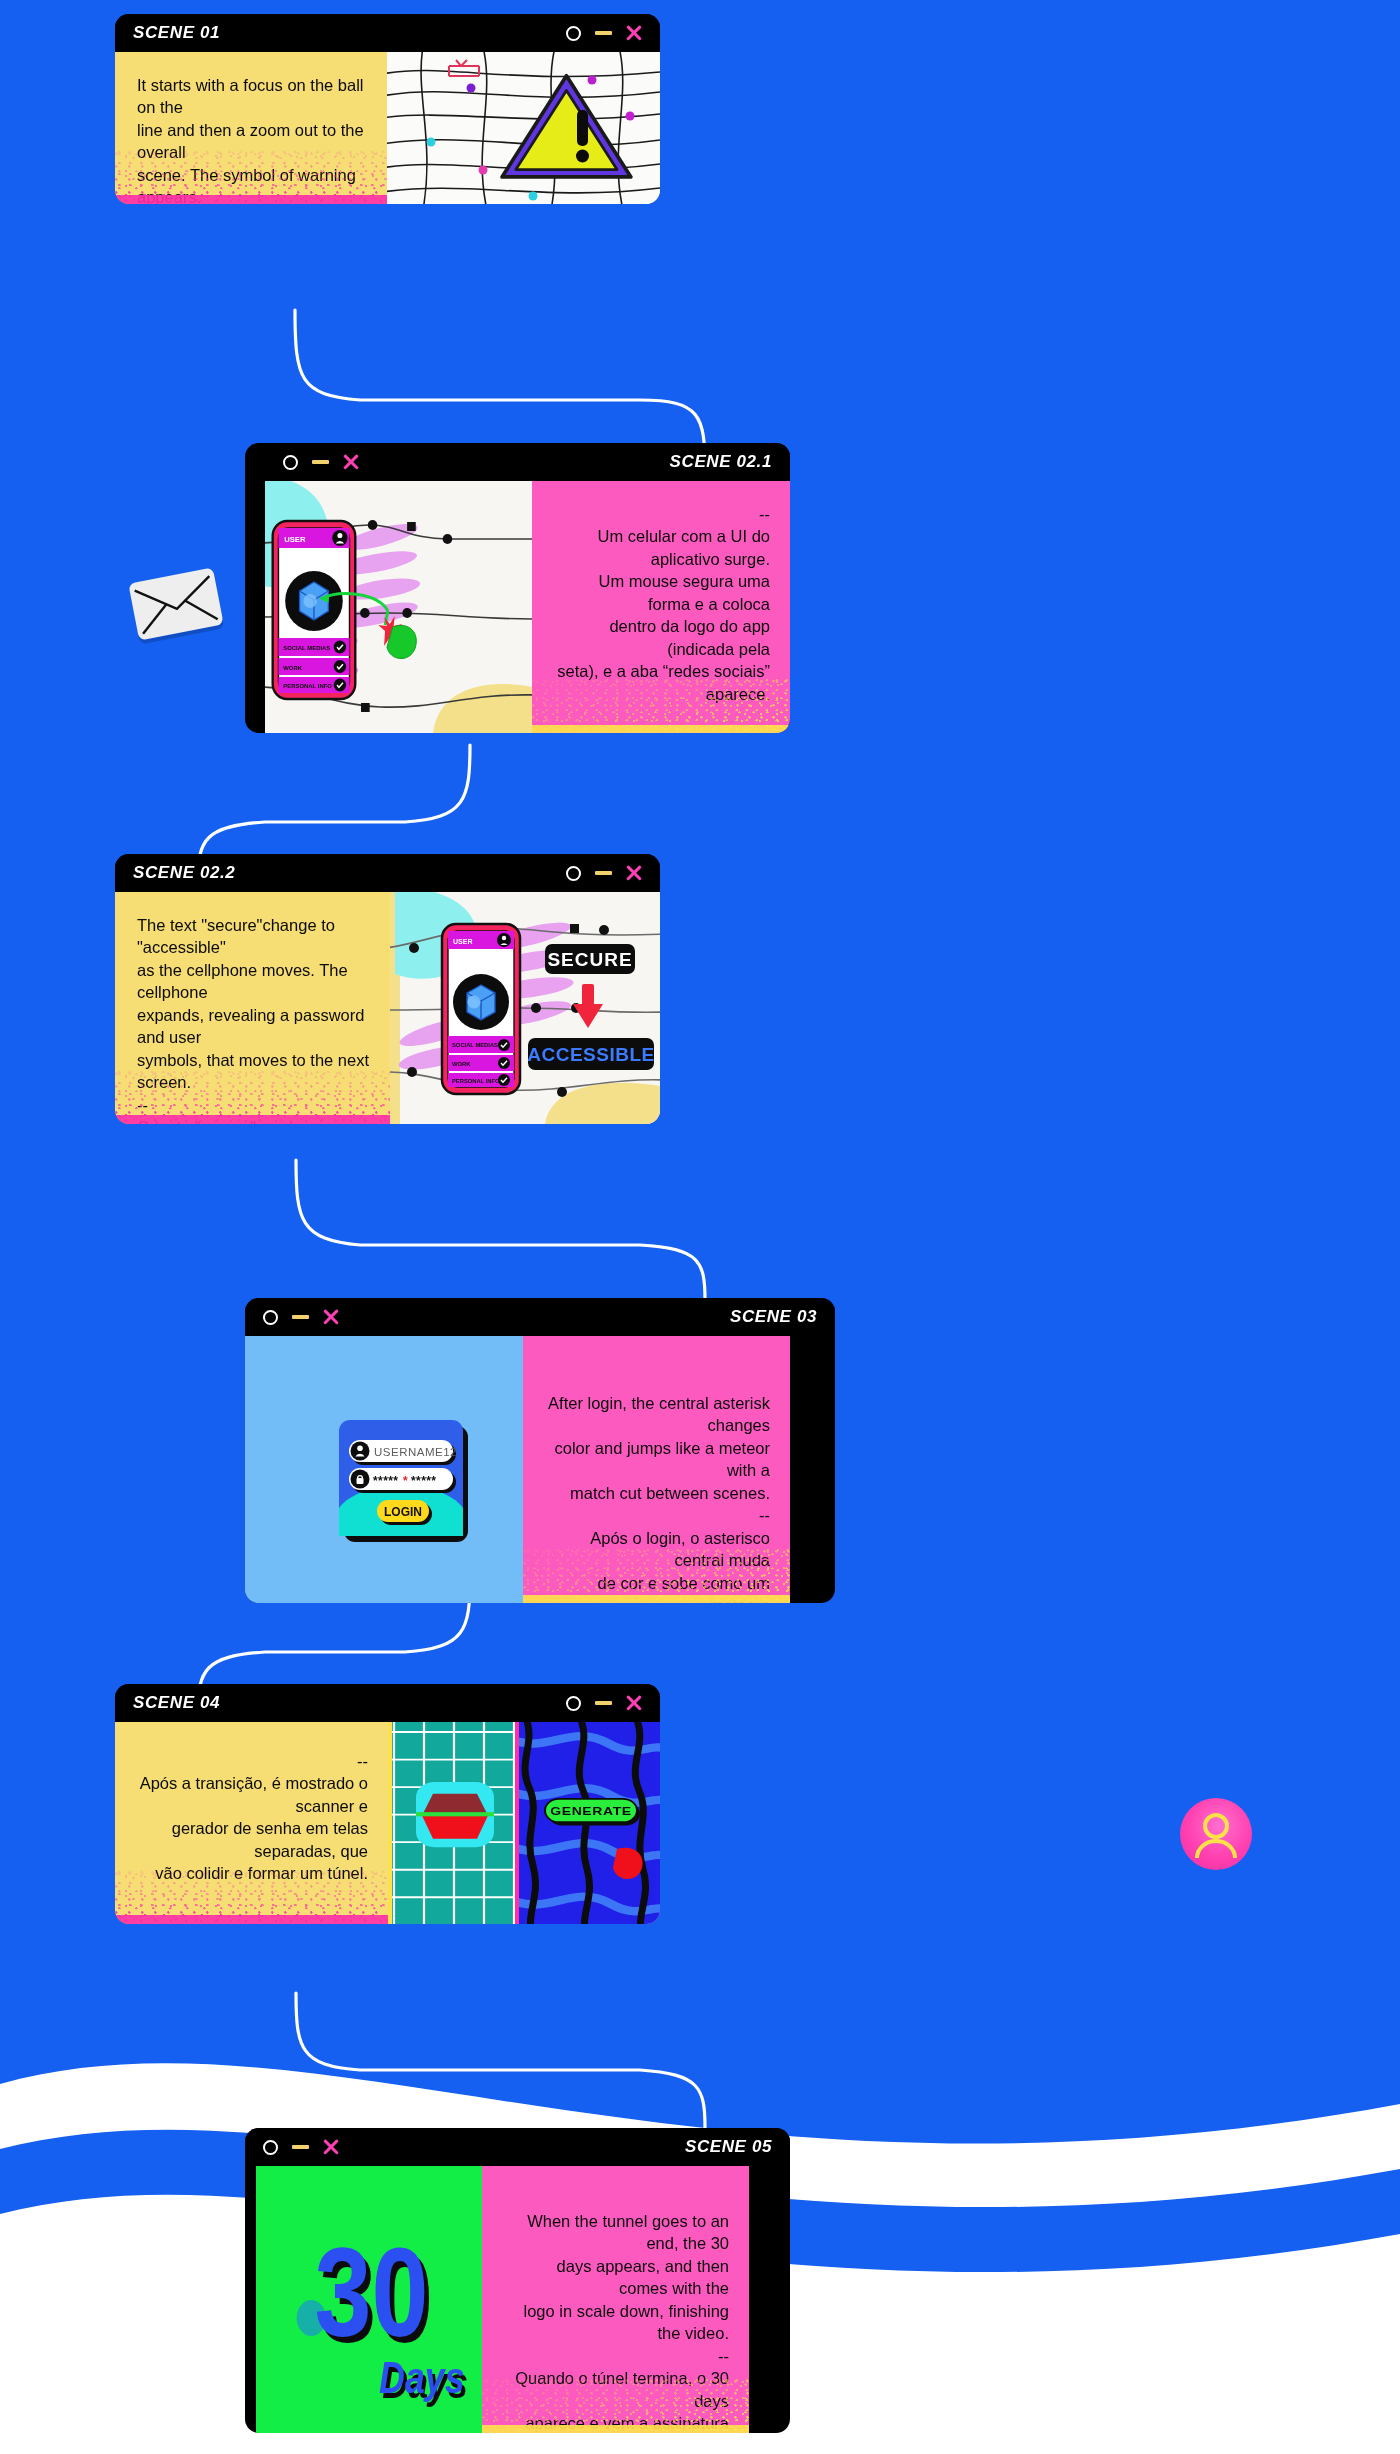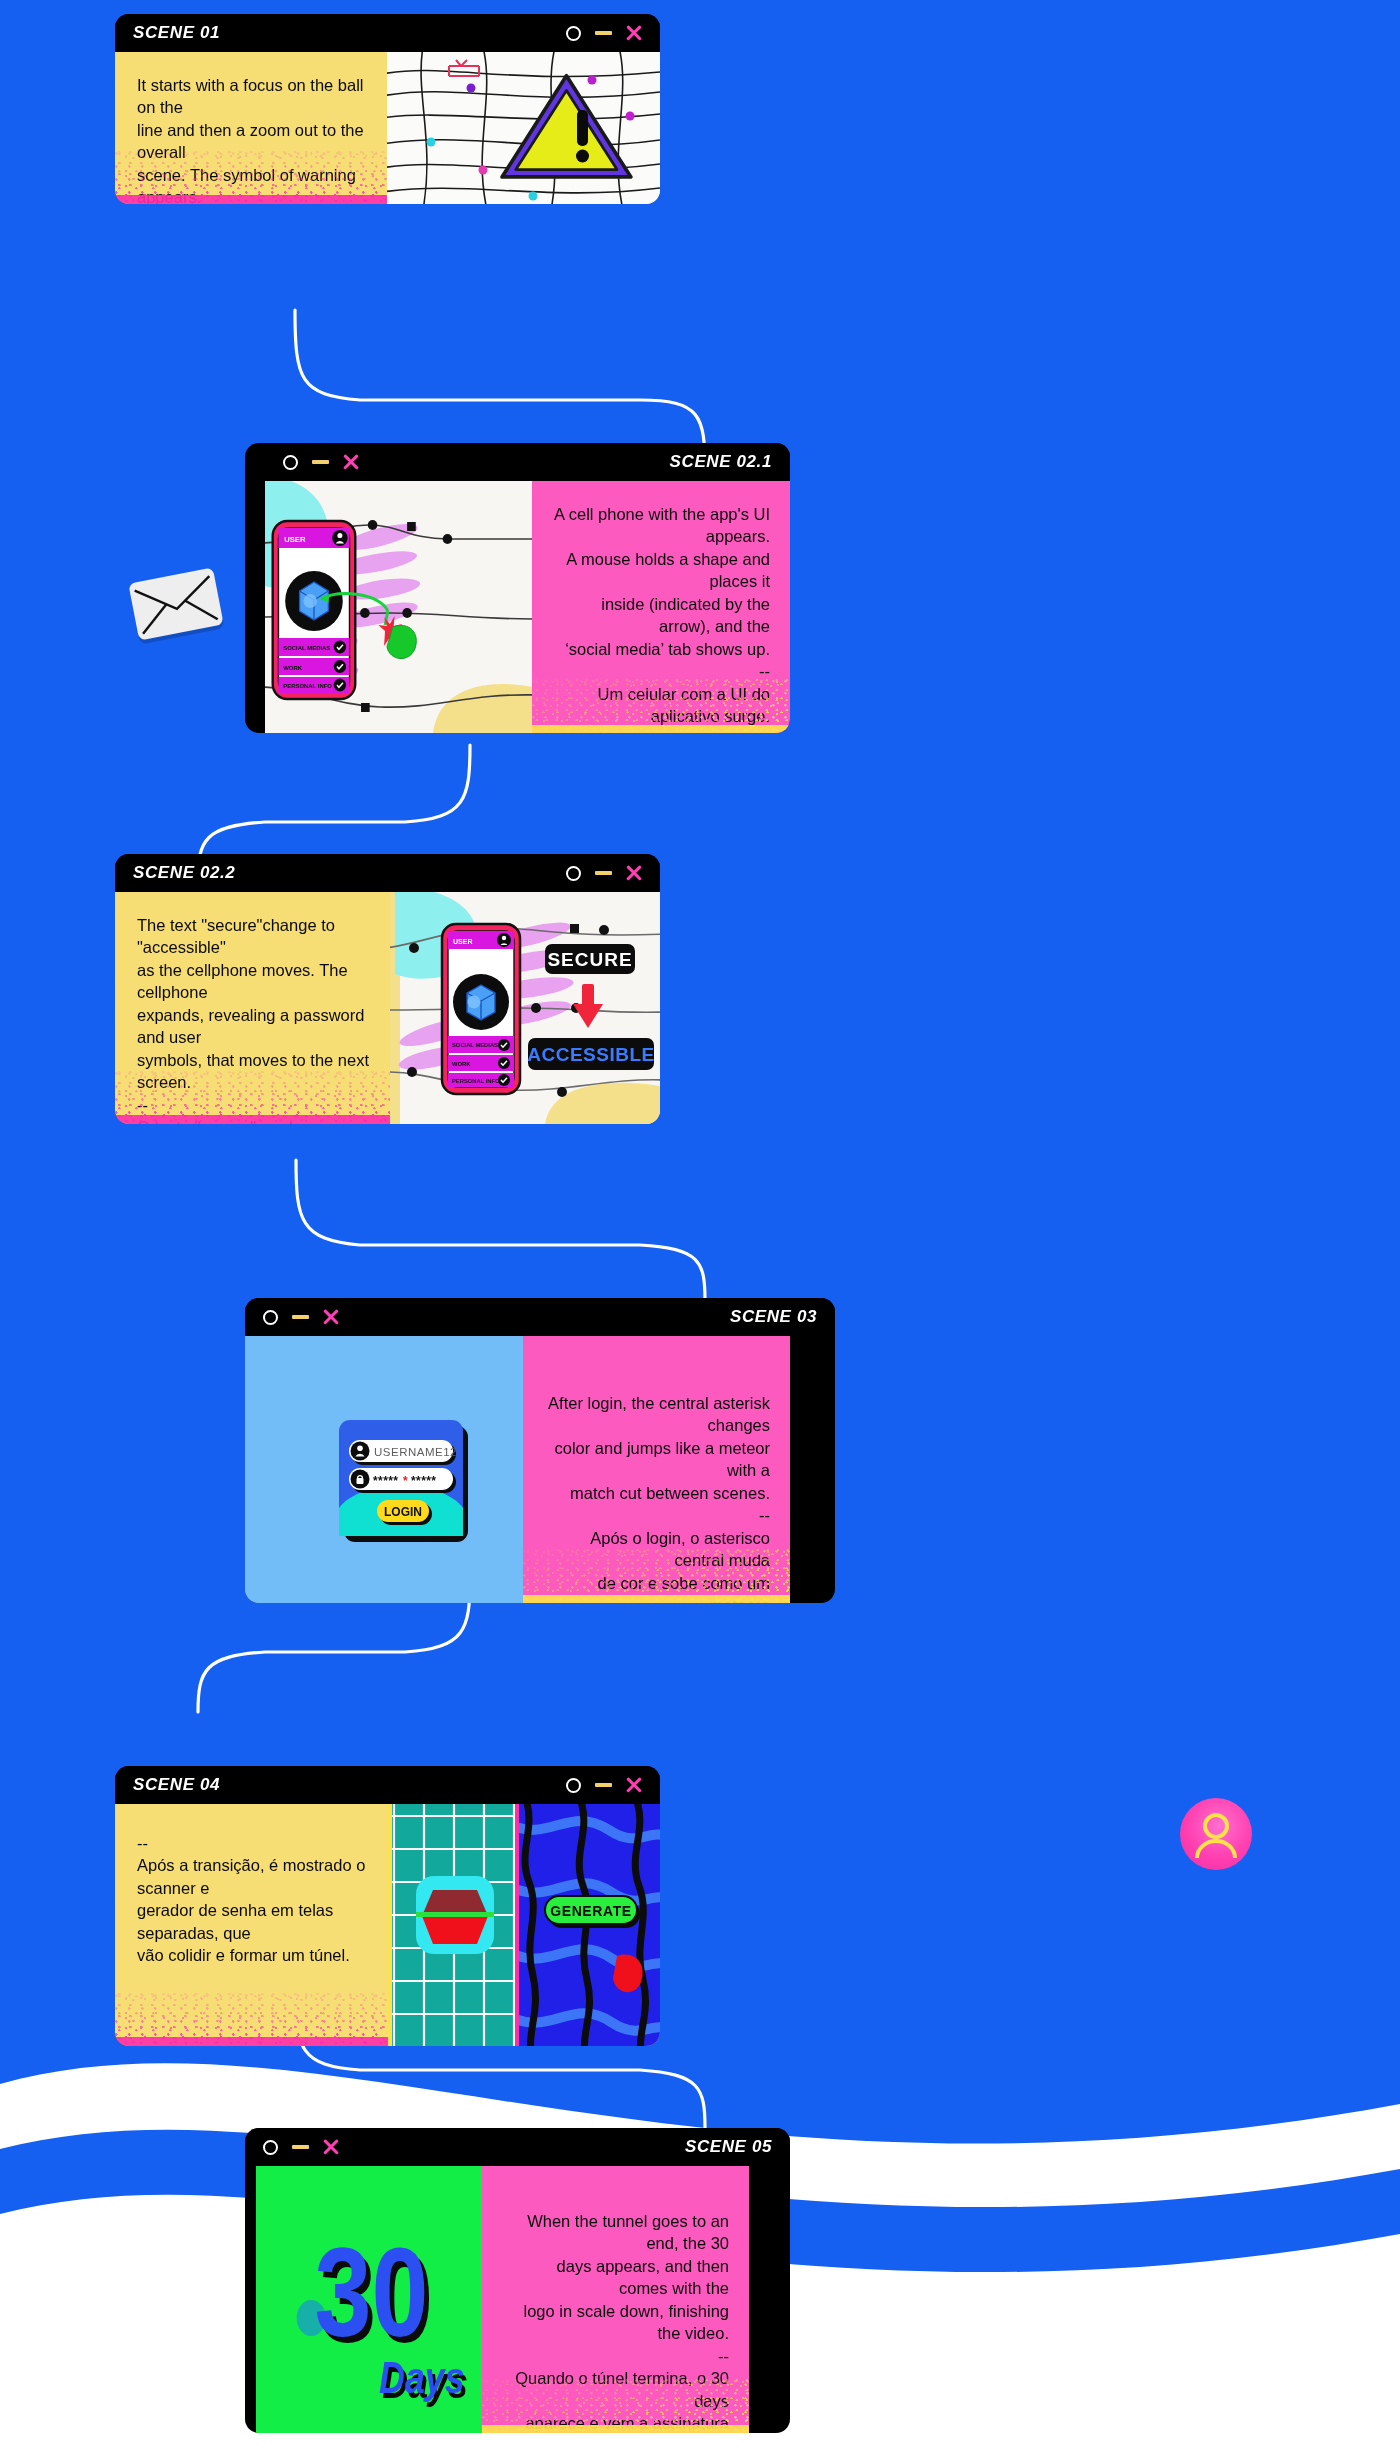--- a/index.html
+++ b/index.html
@@ -263,24 +263,20 @@
             </g>
           </g>
           <path d="M128,130 C 118,112 78,108 58,118" fill="none" stroke="#16d43c" stroke-width="3"></path>
           <path d="M58,118 l9,-5 l-1,9 Z" fill="#16d43c"></path>
           <path d="M128,130 l-3,14" fill="none" stroke="#16d43c" stroke-width="3"></path>
           <path d="M125,150 l-7,-6 l9,1 l-3,-9 l6,7 l5,-8 l-1,10 l9,-2 l-7,7 l7,5 l-9,0 l2,9 l-7,-6 l-5,7 Z" fill="#f0243a"></path>
           <path d="M133,146 C 150,140 162,152 156,168 C 150,182 130,180 127,166 Z" fill="#16c82a" stroke="#0f9e20" stroke-width="1"></path>
         </svg>
       </div>
       <div class="txtpanel pink align-right" style="width:267px;">
-        <p>A cell phone with the app's UI appears.
-A mouse holds a shape and places it
-inside (indicated by the arrow), and the
-‘social media’ tab shows up.</p>
         <div class="dashes" style="text-align:right;">--</div>
         <p>Um celular com a UI do aplicativo surge.
 Um mouse segura uma forma e a coloca
 dentro da logo do app (indicada pela
 seta), e a aba “redes sociais” aparece.</p>
         <div class="stipple yellowdots"></div>
         <div class="stipple yellowband" style="height:8px;opacity:.9;"></div>
       </div>
     </div>
   </div>
@@ -438,21 +434,21 @@
         <div class="dashes" style="text-align:right;">--</div>
         <p>Após o login, o asterisco central muda
 de cor e sobe como um meteoro
 através de um match cut entre as cenas.</p>
         <div class="stipple yellowdots"></div>
         <div class="stipple yellowband" style="height:8px;opacity:.9;"></div>
       </div>
     </div>
   </div>
 
-  <div class="win" style="left:115px; top:1766px; width:545px; height:280px;">
+  <div class="win" style="left:115px; top:1684px; width:545px; height:240px;text-align:right;">
     <div class="titlebar">
       <span class="title-text">SCENE 04</span>
       <span class="spacer"></span>
       <span class="ctrls">
         <span class="ctrl-circle"></span>
         <span class="ctrl-dash"></span>
         <span class="ctrl-x"></span>
       </span>
     </div>
     <div class="body">

